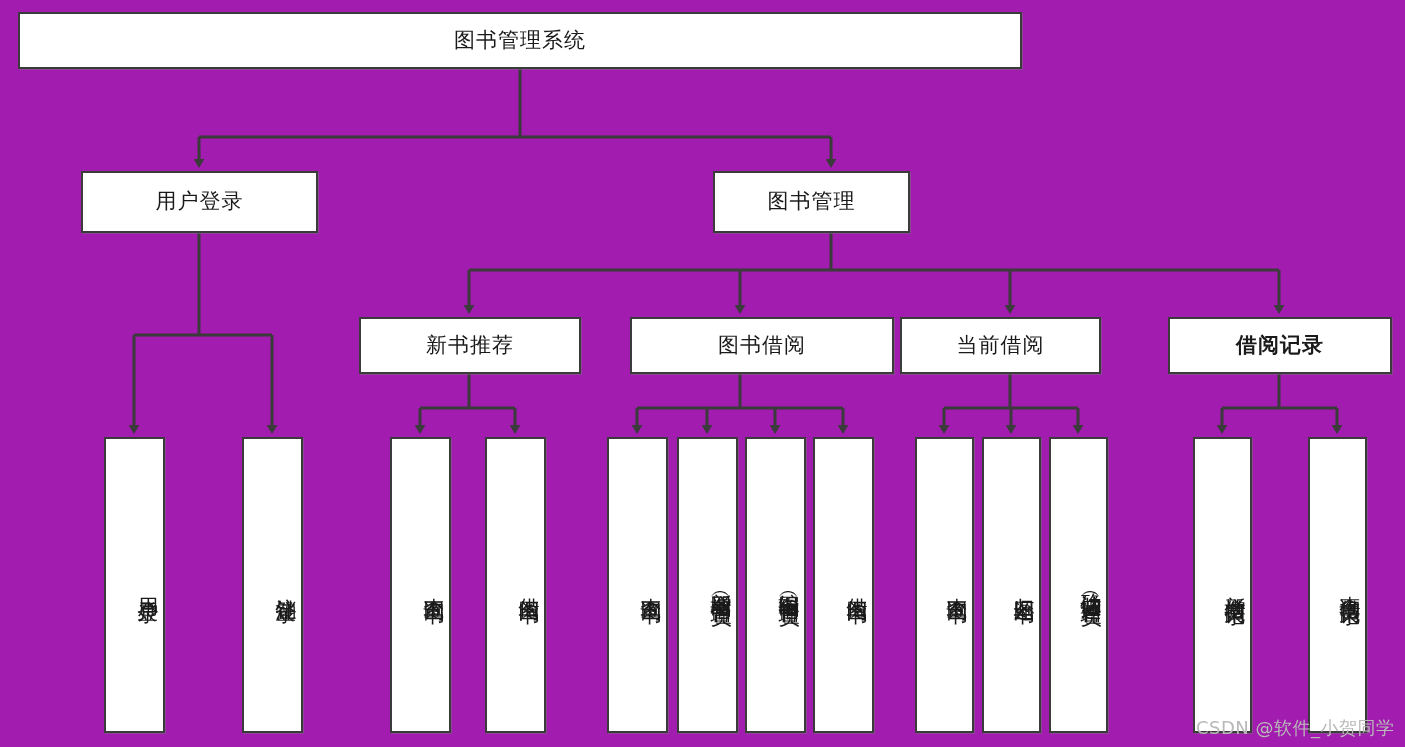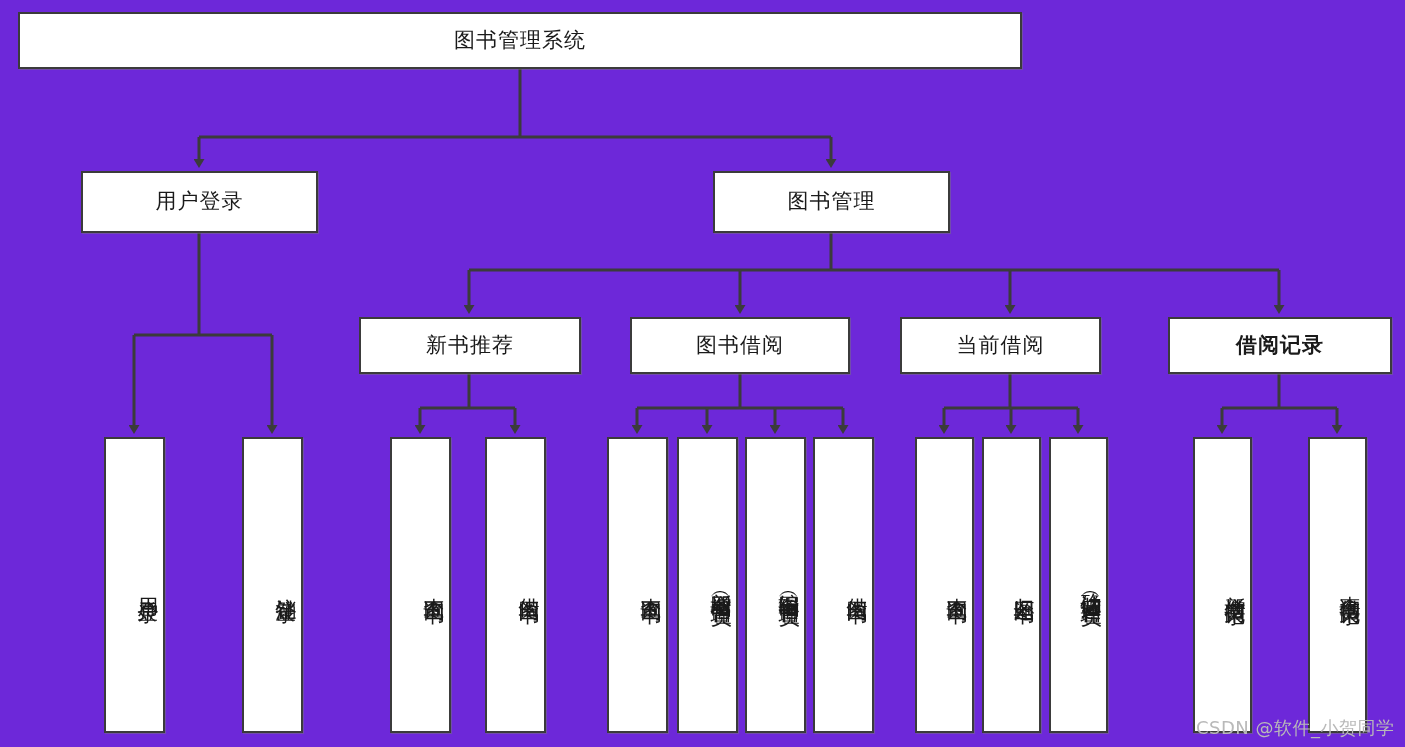--- a/index.html
+++ b/index.html
@@ -5,21 +5,21 @@
 <style>
   html, body {
     margin: 0;
     padding: 0;
     background: #ffffff;
   }
   #canvas {
     position: relative;
     width: 1405px;
     height: 747px;
-    background: #6d28d9;
+    background: #a21caf;
     overflow: hidden;
     font-family: "DejaVu Sans", "Liberation Sans", sans-serif;
   }
   #edges {
     position: absolute;
     left: 0;
     top: 0;
     width: 1405px;
     height: 747px;
     pointer-events: none;
@@ -119,28 +119,28 @@
     </g>
   </svg>
 
   <div class="node horiz" style="left:18px;top:12px;width:1004px;height:57px;">
     <span>图书管理系统</span>
   </div>
 
   <div class="node horiz" style="left:81px;top:171px;width:237px;height:62px;">
     <span>用户登录</span>
   </div>
-  <div class="node horiz" style="left:713px;top:171px;width:237px;height:62px;">
+  <div class="node horiz" style="left:713px;top:171px;width:197px;height:62px;">
     <span>图书管理</span>
   </div>
 
   <div class="node horiz" style="left:359px;top:317px;width:222px;height:57px;">
     <span>新书推荐</span>
   </div>
-  <div class="node horiz" style="left:630px;top:317px;width:220px;height:57px;">
+  <div class="node horiz" style="left:630px;top:317px;width:264px;height:57px;">
     <span>图书借阅</span>
   </div>
   <div class="node horiz" style="left:900px;top:317px;width:201px;height:57px;">
     <span>当前借阅</span>
   </div>
   <div class="node horiz" style="left:1168px;top:317px;width:224px;height:57px;font-weight:bold;">
     <span>借阅记录</span>
   </div>
 
   <div class="node vert" style="left:104px;top:437px;width:61px;height:296px;">

